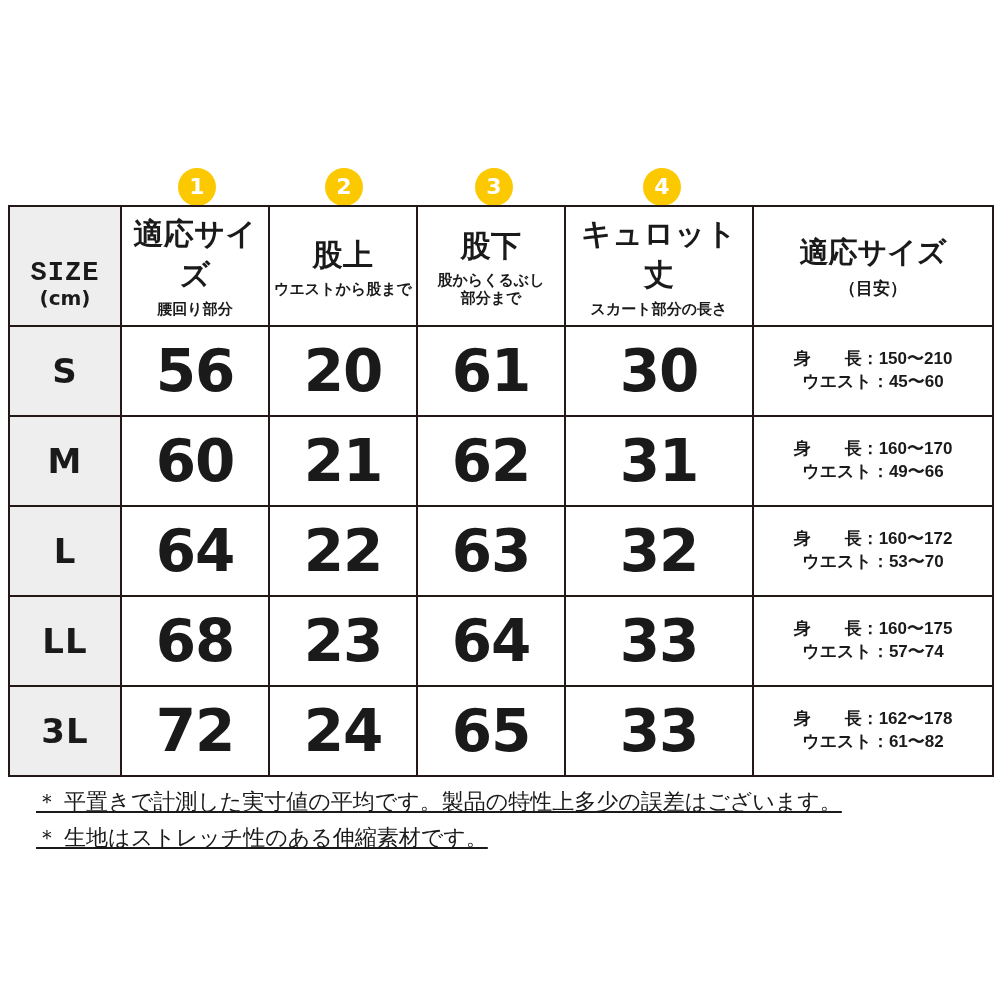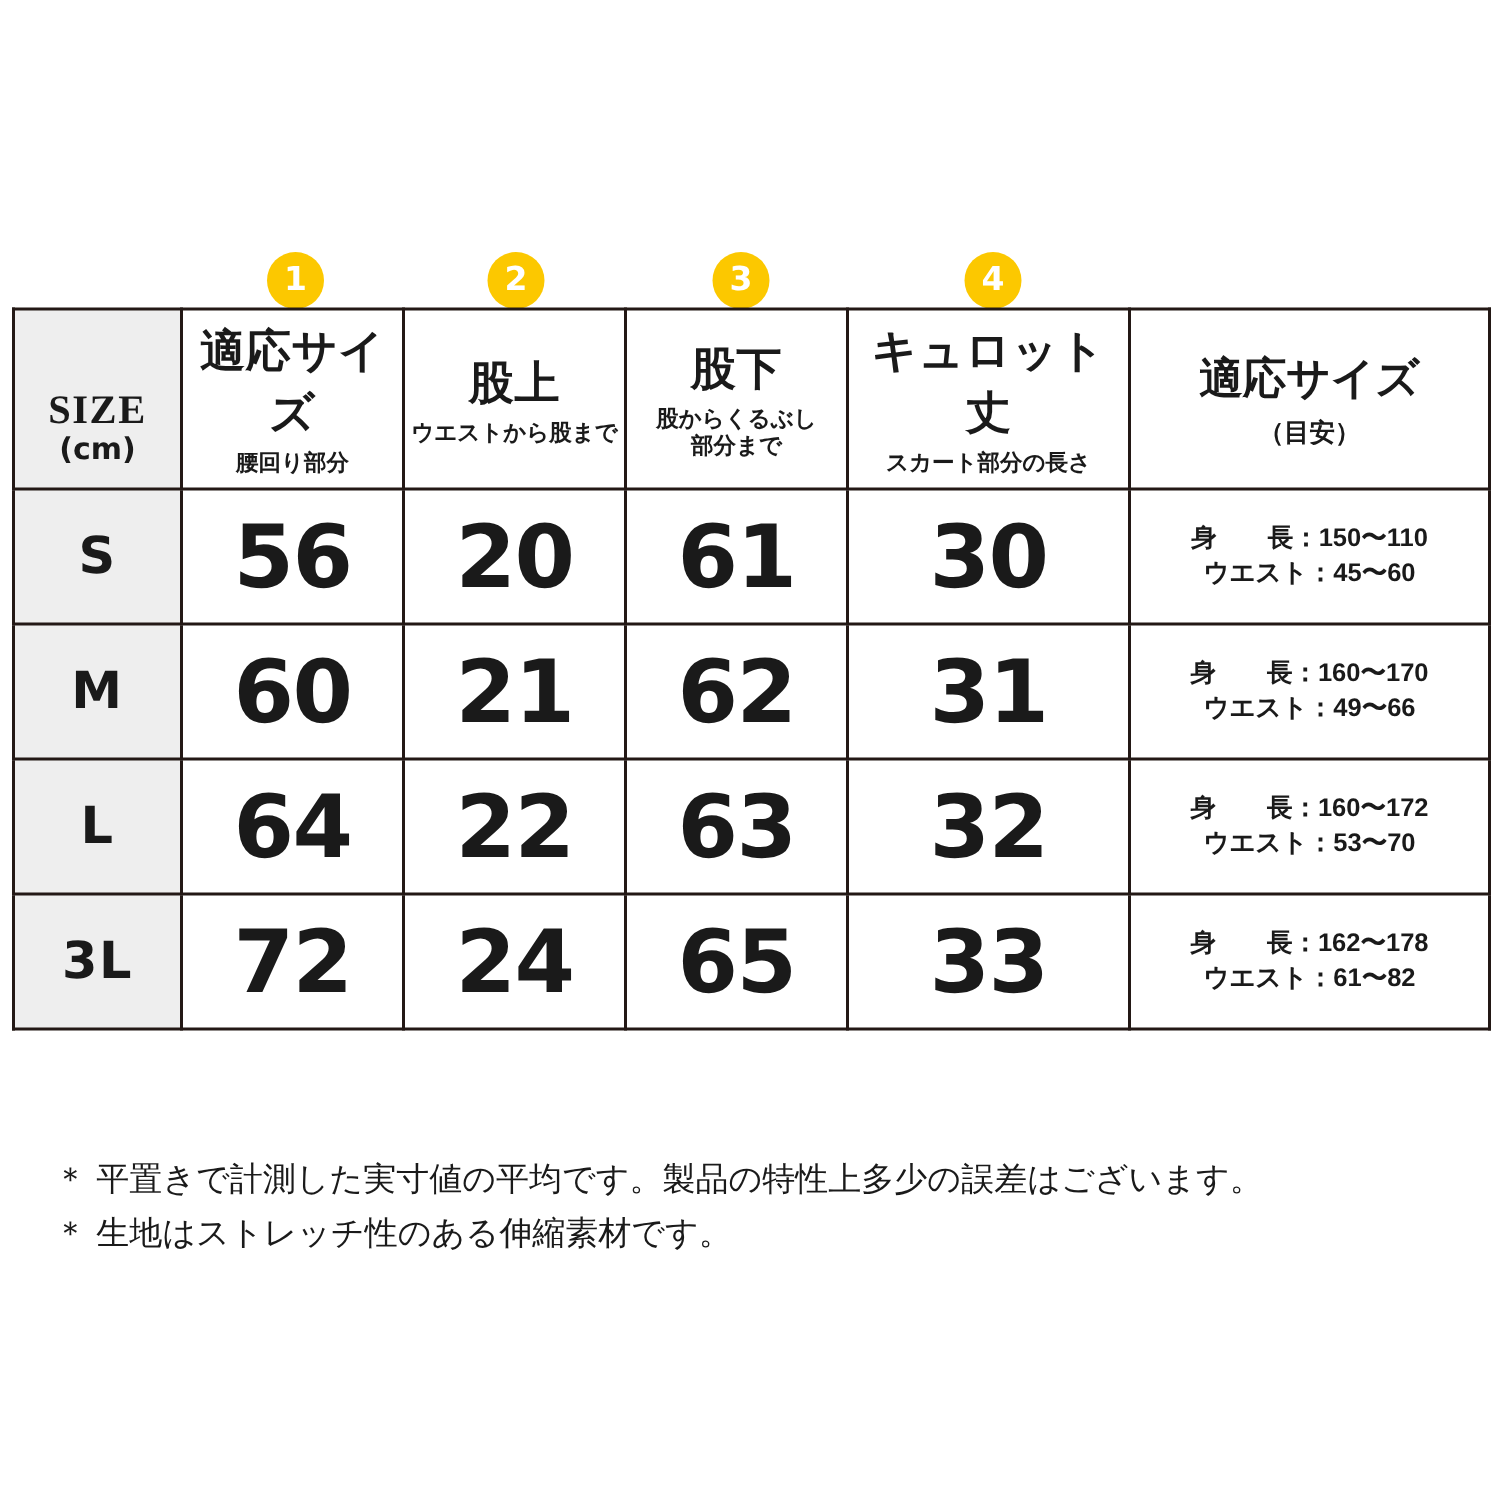--- a/index.html
+++ b/index.html
@@ -72,21 +72,21 @@
     background: #ffffff;
   }
   thead td.size-head {
     background: #eeeeee;
   }
 
   .head-size-main {
     font-size: 27px;
     font-weight: bold;
     letter-spacing: 1px;
-    font-family: Liberation Serif, serif;
+    font-family: Liberation Mono, monospace;
     margin-top: 36px;
   }
   .head-size-sub {
     font-size: 20px;
     font-weight: bold;
     font-family: "DejaVu Sans", sans-serif;
     margin-top: -2px;
   }
   .head-main {
     font-size: 30px;
@@ -133,23 +133,24 @@
   .fit-line {
     font-size: 17px;
     font-weight: bold;
     line-height: 1.35;
     white-space: nowrap;
   }
 
   
   .notes {
     position: absolute;
-    top: 768px;
+    top: 784px;
     left: 36px;
     width: 940px;
+    text-decoration: underline;
   }
   .note {
     font-size: 22px;
     line-height: 1.65;
     color: #1a1a1a;
     white-space: nowrap;
   }
 </style>
 </head>
 <body>
@@ -203,21 +204,21 @@
         </tr>
       </thead>
       <tbody>
         <tr>
           <td class="size-cell">S</td>
           <td class="num-cell">56</td>
           <td class="num-cell">20</td>
           <td class="num-cell">61</td>
           <td class="num-cell">30</td>
           <td class="fit-cell">
-            <div class="fit-line">身　　長：150〜110</div>
+            <div class="fit-line">身　　長：150〜210</div>
             <div class="fit-line">ウエスト：45〜60</div>
           </td>
         </tr>
         <tr>
           <td class="size-cell">M</td>
           <td class="num-cell">60</td>
           <td class="num-cell">21</td>
           <td class="num-cell">62</td>
           <td class="num-cell">31</td>
           <td class="fit-cell">
@@ -230,20 +231,31 @@
           <td class="num-cell">64</td>
           <td class="num-cell">22</td>
           <td class="num-cell">63</td>
           <td class="num-cell">32</td>
           <td class="fit-cell">
             <div class="fit-line">身　　長：160〜172</div>
             <div class="fit-line">ウエスト：53〜70</div>
           </td>
         </tr>
         <tr>
+          <td class="size-cell">LL</td>
+          <td class="num-cell">68</td>
+          <td class="num-cell">23</td>
+          <td class="num-cell">64</td>
+          <td class="num-cell">33</td>
+          <td class="fit-cell">
+            <div class="fit-line">身　　長：160〜175</div>
+            <div class="fit-line">ウエスト：57〜74</div>
+          </td>
+        </tr>
+        <tr>
           <td class="size-cell">3L</td>
           <td class="num-cell">72</td>
           <td class="num-cell">24</td>
           <td class="num-cell">65</td>
           <td class="num-cell">33</td>
           <td class="fit-cell">
             <div class="fit-line">身　　長：162〜178</div>
             <div class="fit-line">ウエスト：61〜82</div>
           </td>
         </tr>

